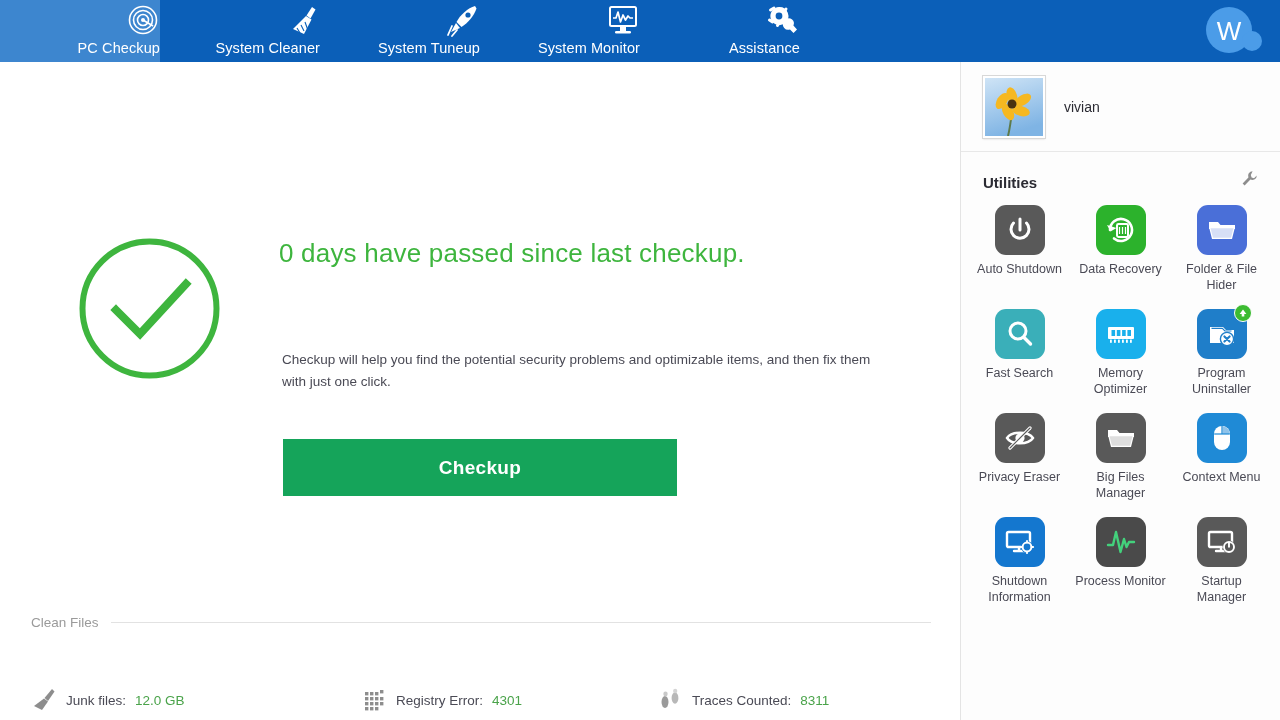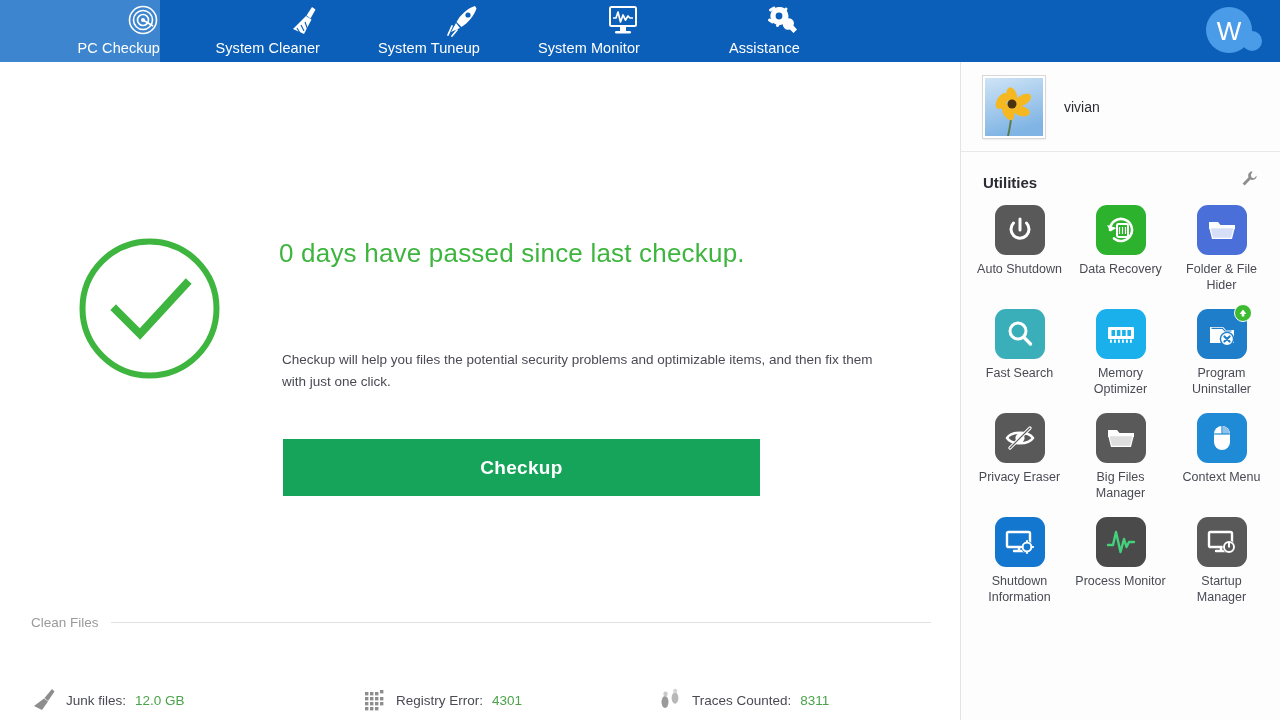--- a/index.html
+++ b/index.html
@@ -46,21 +46,21 @@
   .headline {
     position:absolute; left:279px; top:176px;
     font-size:26px; color:#3eb53e; font-weight:400; white-space:nowrap;
     letter-spacing:.2px;
   }
   .subtext {
     position:absolute; left:282px; top:287px; width:605px;
     font-size:13.5px; line-height:22px; color:#4a4a55;
   }
   .checkup-btn {
-    position:absolute; left:283px; top:377px; width:477px; height:57px;
+    position:absolute; left:283px; top:377px; width:394px; height:57px;
     background:#15a45a; border:none; color:#fff;
     font-size:19px; font-weight:bold; font-family:"Liberation Sans", sans-serif;
     cursor:pointer; letter-spacing:.3px;
   }
 
   
   .record-head {
     position:absolute; left:31px; top:553px; width:900px;
     display:flex; align-items:center; gap:12px;
   }
@@ -203,21 +203,21 @@
 
     <div class="check-circle">
       <svg width="143" height="143" viewBox="0 0 143 143">
         <circle cx="71.5" cy="71.5" r="67" fill="none" stroke="#3eb53e" stroke-width="6"></circle>
         <path d="M38 73 L62 97 L108 47" fill="none" stroke="#3eb53e" stroke-width="8" stroke-linecap="square" stroke-linejoin="miter"></path>
       </svg>
     </div>
 
     <div class="headline">0 days have passed since last checkup.</div>
 
-    <div class="subtext">Checkup will help you files the potential security problems and optimizable items, and then fix them with just one click.</div>
+    <div class="subtext">Checkup will help you find the potential security problems and optimizable items, and then fix them with just one click.</div>
 
     <button class="checkup-btn">Checkup</button>
 
     <div class="record-head">
       <span class="record-title">Clean Files</span>
       <span class="record-rule"></span>
     </div>
 
     <div class="stats">
       <div class="stat-row">

